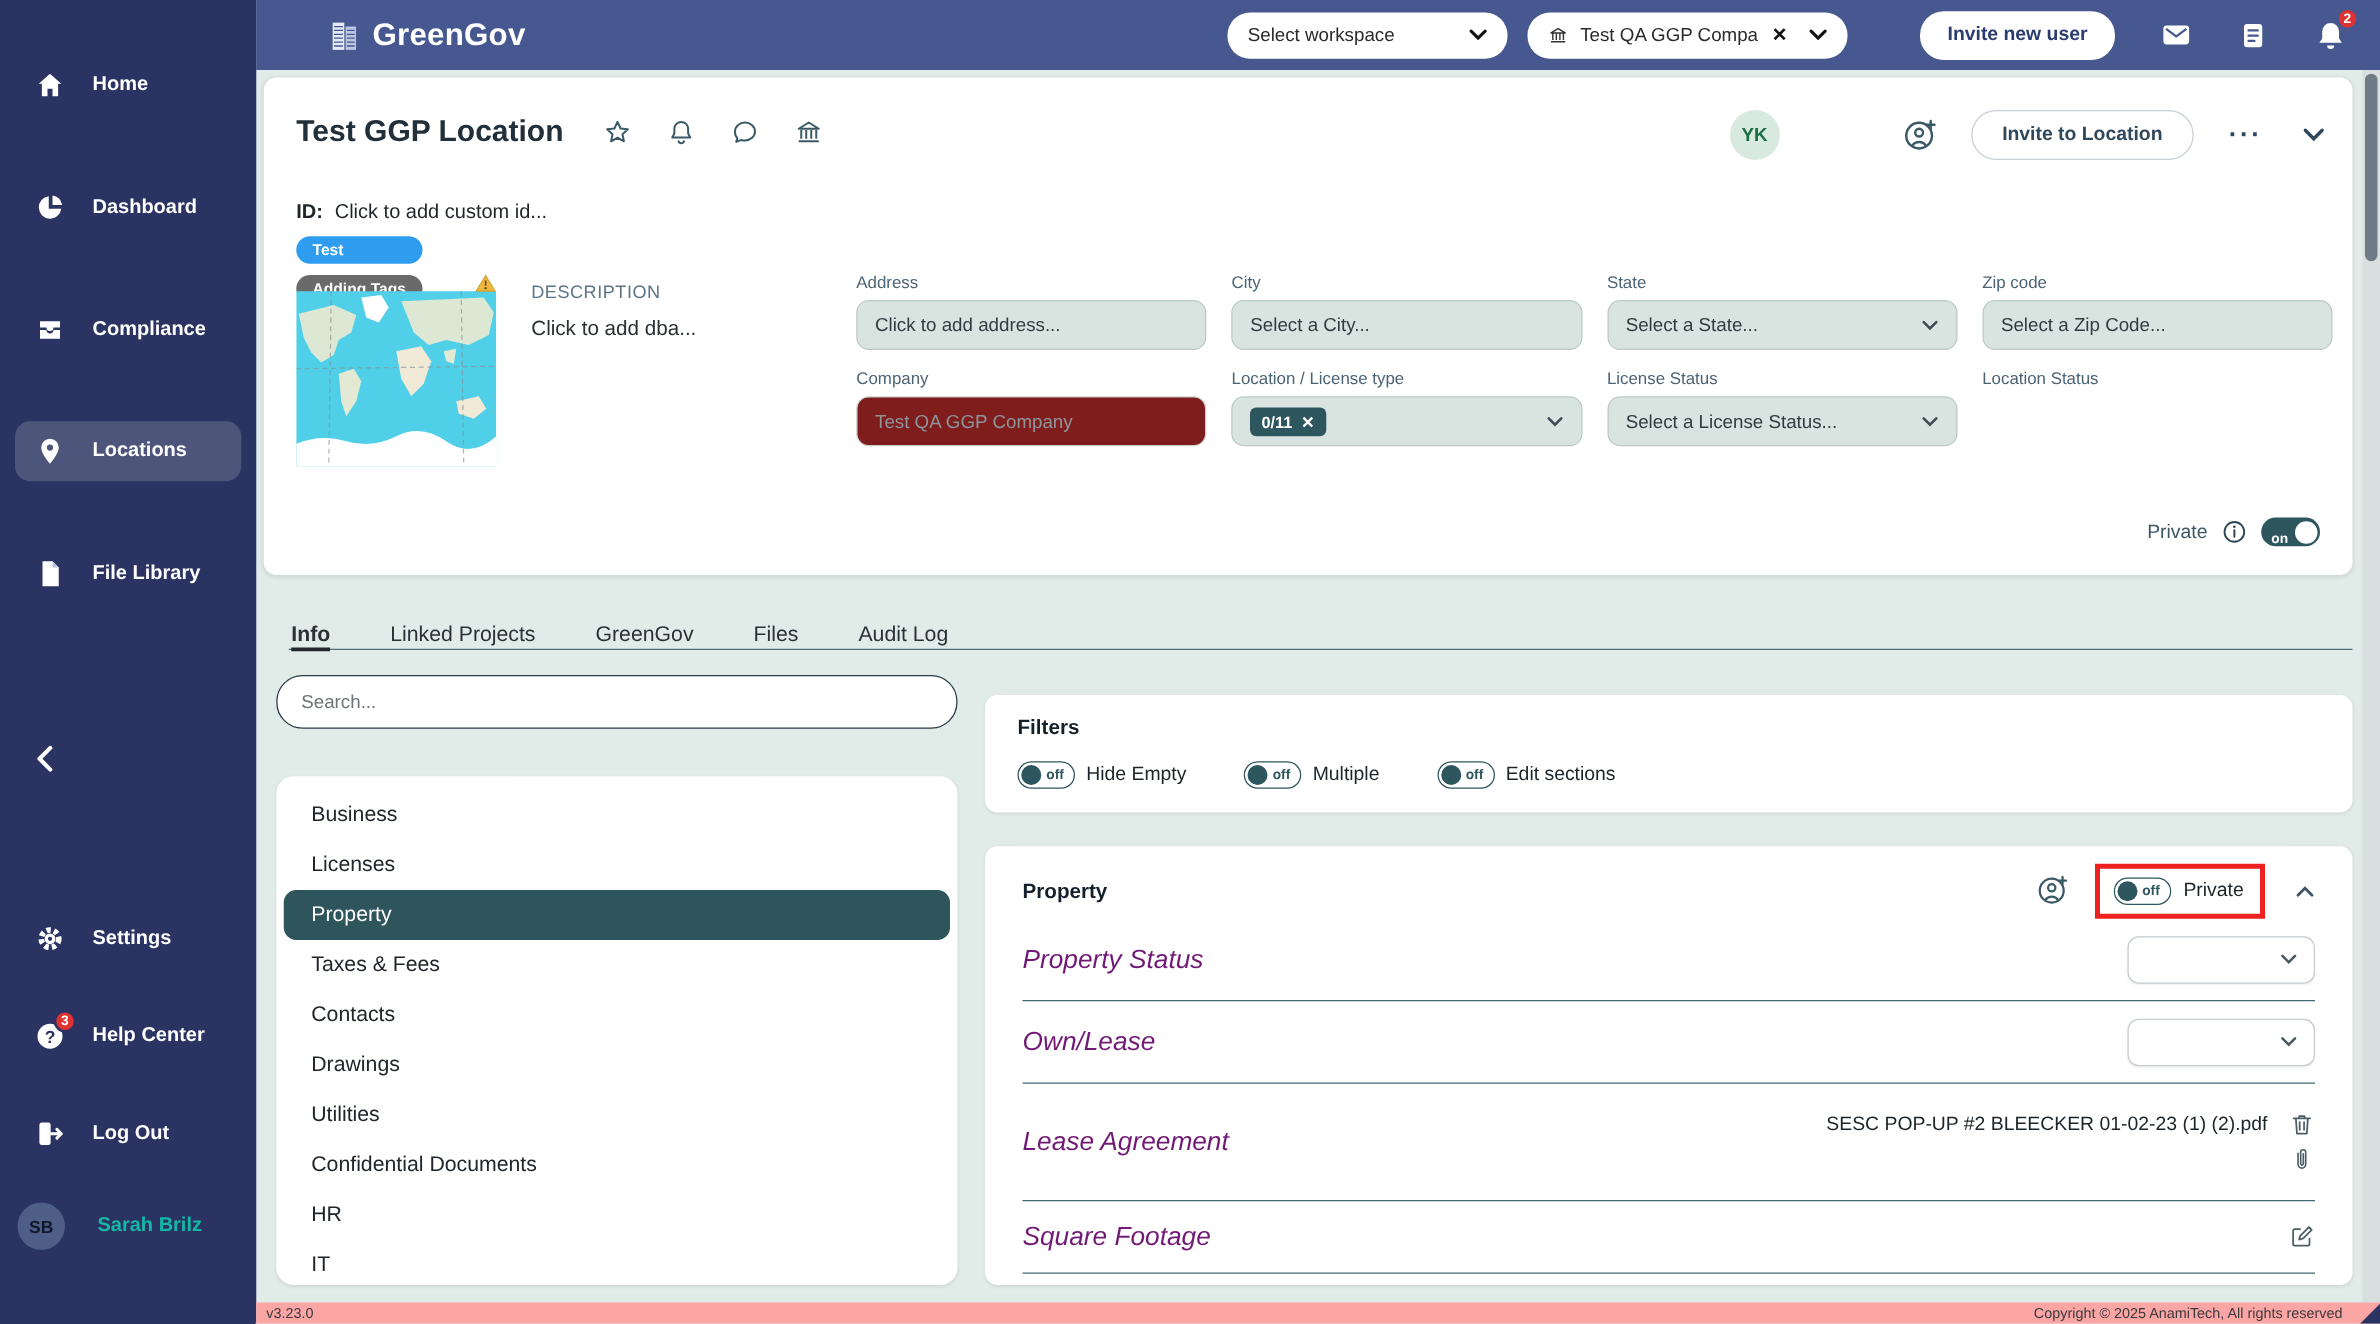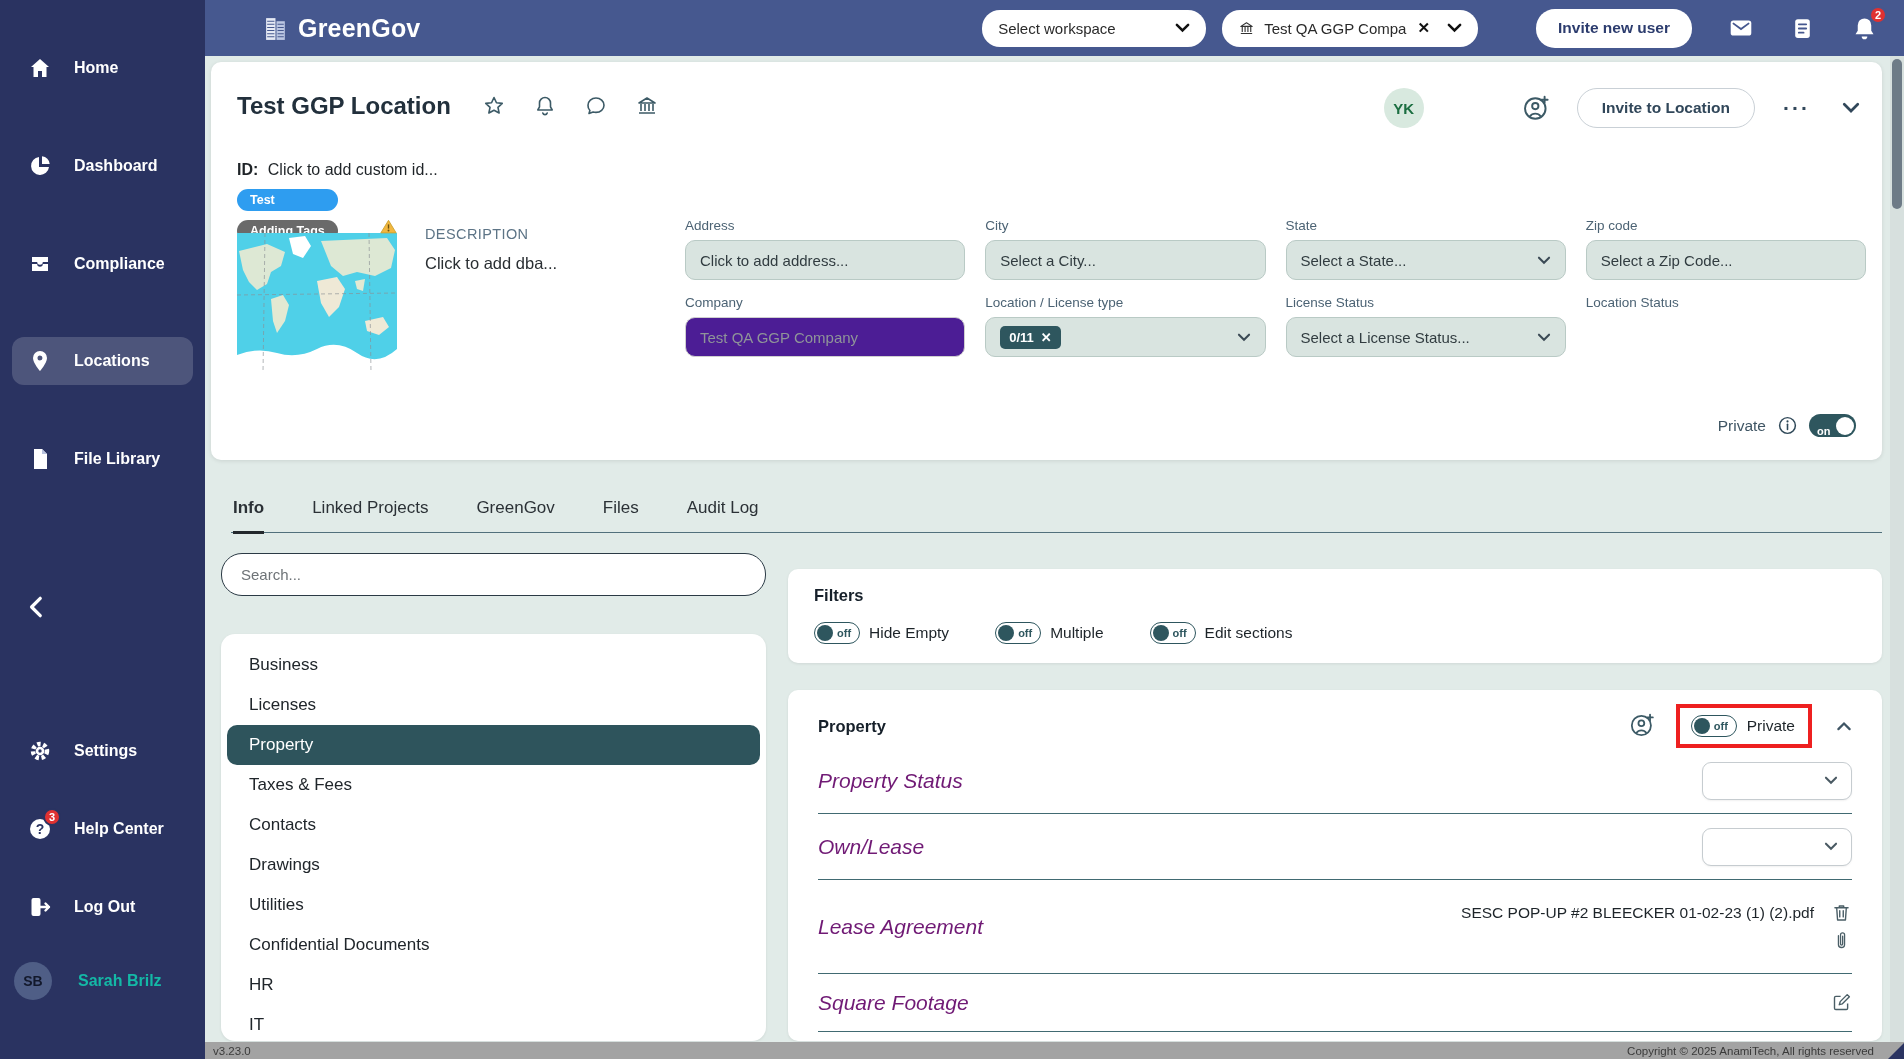--- a/index.html
+++ b/index.html
@@ -54,36 +54,36 @@
 
   .map-wrap { position:absolute; left:26px; top:170px; width:160px; height:142px; cursor:pointer; }
   .warn { position:absolute; right:0px; top:-13px; width:17px; height:15px; }
 
   .desc-label { position:absolute; left:214px; top:164px; font-size:14.5px; color:#5d7486; letter-spacing:.4px; }
   .desc-value { position:absolute; left:214px; top:192px; font-size:16.5px; color:#2a2f33; cursor:pointer; }
 
   .fields { position:absolute; left:474px; right:16px; top:156px; display:grid; grid-template-columns:repeat(4,1fr); column-gap:20px; row-gap:15px; }
   .field-label { display:block; font-size:13.5px; color:#4c6374; margin-bottom:7px; }
   .input { height:40px; border-radius:10px; background:#d9e4e0; border:1px solid #b9cac5; display:flex; align-items:center; justify-content:space-between; padding:0 14px; font-size:15px; color:#313c40; cursor:pointer; }
-  .input.disabled { background:#4c1d95; border-color:#cfcfcf; color:#8f9499; cursor:default; }
+  .input.disabled { background:#7f1d1d; border-color:#cfcfcf; color:#8f9499; cursor:default; }
   .input .chev { width:14px; height:9px; color:#3b4a55; flex:0 0 14px; }
   .chip { background:#2e565e; color:#fff; font-size:13px; font-weight:700; border-radius:5px; padding:4px 9px; display:flex; gap:7px; align-items:center; }
   .chip .chip-x { cursor:pointer; font-weight:700; }
 
   .private-row { position:absolute; right:26px; top:352px; display:flex; align-items:center; gap:11px; font-size:15.5px; color:#3f5564; }
   .toggle-on { width:47px; height:23px; border-radius:12px; background:#2e565e; position:relative; display:flex; align-items:flex-end; cursor:pointer; }
   .toggle-on .t-txt { color:#fff; font-size:11px; font-weight:700; margin-left:8px; }
   .toggle-on .knob { position:absolute; right:2.5px; top:2.5px; width:18px; height:18px; border-radius:50%; background:#fff; }
   .toggle-off { width:46px; height:22px; border:1.7px solid #2e565e; border-radius:12px; background:#fff; position:relative; display:flex; align-items:center; cursor:pointer; }
   .toggle-off .knob { position:absolute; left:2px; top:1.6px; width:16px; height:16px; border-radius:50%; background:#2e565e; }
   .toggle-off .t-txt { margin-left:22px; font-size:11px; font-weight:700; color:#2e565e; }
 
   
   .tabs { margin:38px 22px 0 26px; display:flex; gap:48px; border-bottom:1px solid #51707c; padding-left:2px; }
-  .tab { font-size:17px; color:#2b3136; padding-bottom:13px; cursor:pointer; }
+  .tab { font-size:17px; color:#2b3136; cursor:pointer; }
   .tab.active { font-weight:700; border-bottom:3.5px solid #23282c; margin-bottom:-2px; }
 
   
   .columns { display:flex; gap:22px; margin:20px 22px 0 16px; height:488px; }
   .left-col { width:545px; display:flex; flex-direction:column; }
   .search { height:43px; border:1.7px solid #2b3a45; border-radius:21px; background:#fff; padding:0 19px; font-size:15px; color:#333; outline:none; font-family:inherit; }
   .search::placeholder { color:#6e7377; }
   .list-card { margin-top:38px; background:#fff; border-radius:14px; padding:11px 6px; flex:1; overflow:hidden; box-shadow:0 1px 3px rgba(0,0,0,.08); }
   .list-item { height:40px; display:flex; align-items:center; padding:0 22px; font-size:17px; color:#20262b; border-radius:10px; cursor:pointer; }
   .list-item.selected { background:#2e545c; color:#fff; font-weight:400; }
@@ -105,21 +105,21 @@
   .prop-label { font-size:21px; font-style:italic; color:#701a75; }
   .mini-select { width:150px; height:38px; border:1px solid #c6ccd0; border-radius:9px; background:#fff; display:flex; align-items:center; justify-content:flex-end; padding:0 13px; box-shadow:0 1px 2px rgba(0,0,0,.06); cursor:pointer; }
   .mini-select .chev { width:14px; height:9px; color:#4a5a63; }
   .prop-row.lease { min-height:94px; }
   .lease-right { display:flex; flex-direction:column; align-items:flex-end; gap:7px; }
   .file-row { display:flex; align-items:center; gap:17px; }
   .file-name { font-size:15.5px; color:#1d2429; cursor:pointer; }
   .row-icon { width:21px; height:21px; cursor:pointer; }
 
   
-  .footerbar { position:absolute; left:205px; bottom:0; width:1699px; height:17px; background:#a3a3a3; display:flex; align-items:center; justify-content:space-between; font-size:11.5px; color:#3a3a3a; padding:0 30px 0 8px; z-index:6; }
+  .footerbar { position:absolute; left:205px; bottom:0; width:1699px; height:17px; background:#fca5a5; display:flex; align-items:center; justify-content:space-between; font-size:11.5px; color:#3a3a3a; padding:0 30px 0 8px; z-index:6; }
   .corner { position:absolute; right:0; bottom:0; width:0; height:0; border-left:16px solid transparent; border-bottom:16px solid #2a3361; z-index:7; }
   .scrollbar { position:absolute; right:0; top:56px; width:14px; height:986px; background:#d7e0de; z-index:3; cursor:pointer; }
   .scroll-thumb { position:absolute; top:3px; left:2px; width:10px; height:150px; border-radius:5px; background:#6e7b87; }
 </style>
 </head>
 <body>
 
 <nav class="sidebar">
 
   <div class="side-item" style="top:44px">

